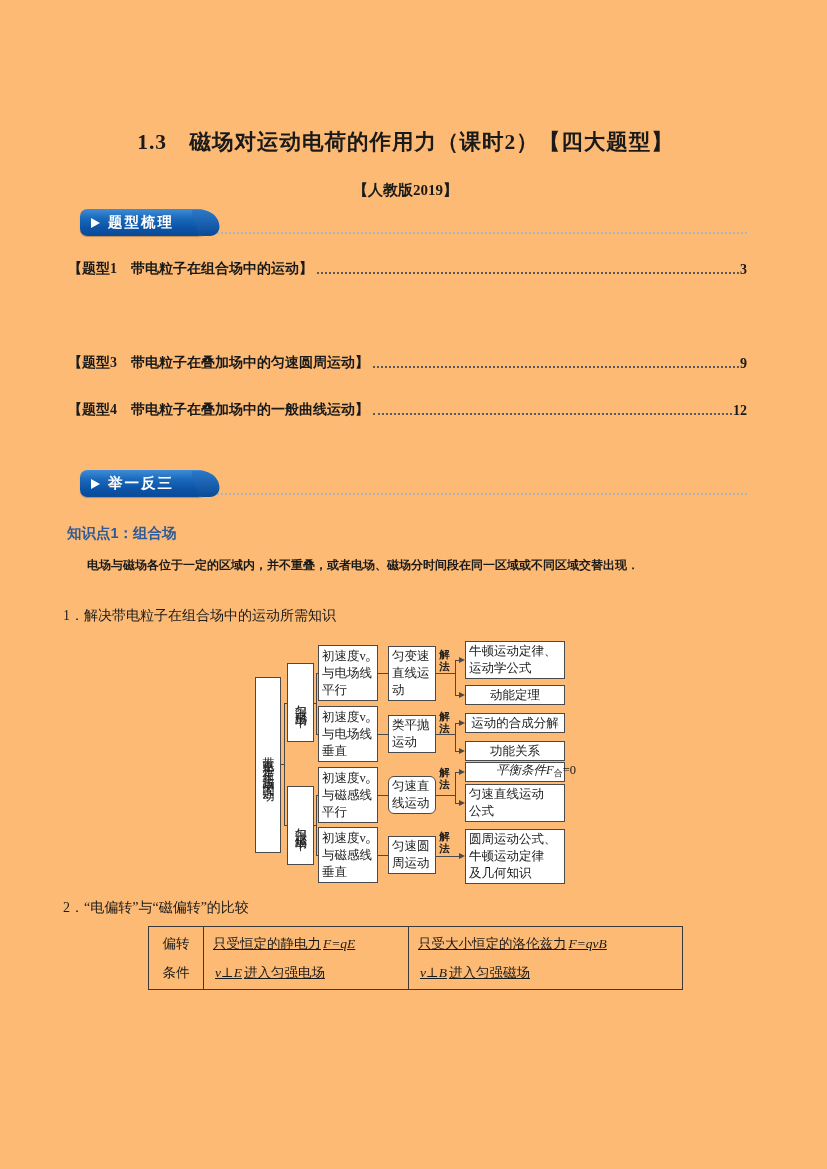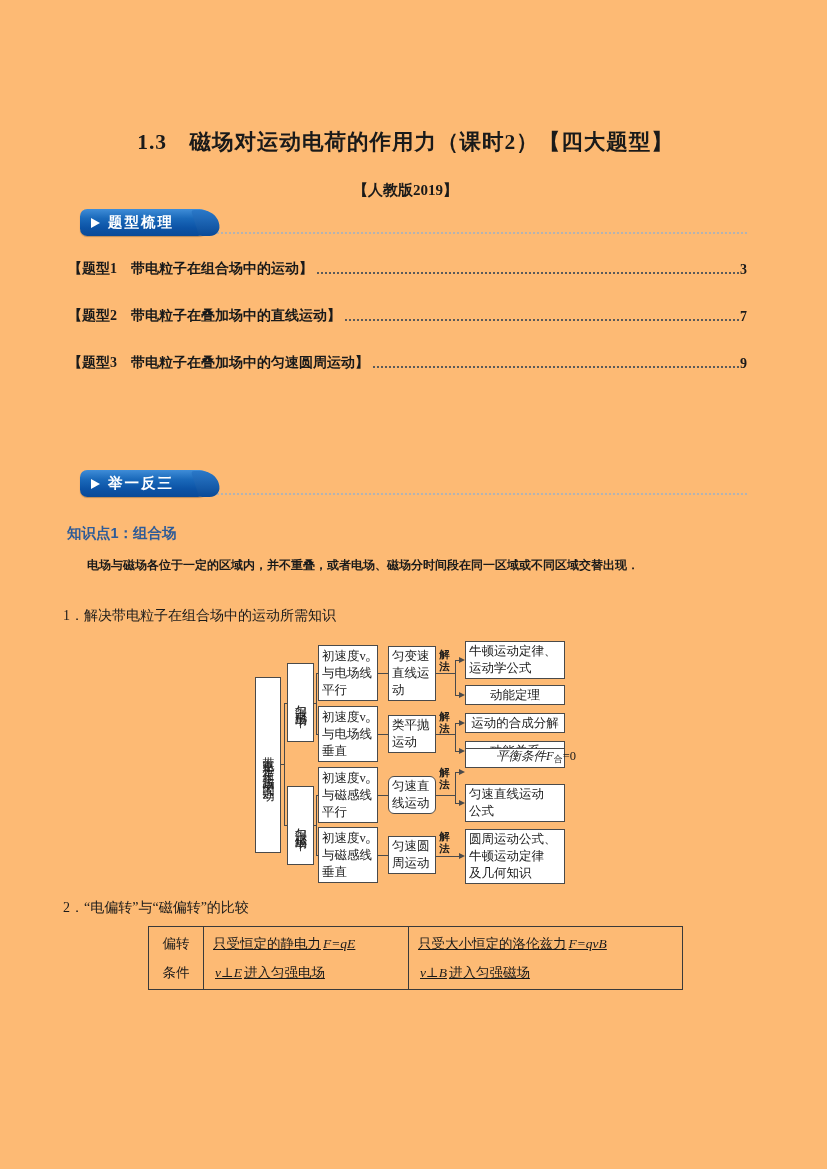--- a/index.html
+++ b/index.html
@@ -71,30 +71,30 @@
     <span class="play-icon"></span>
     <span class="banner-text">题型梳理</span>
   </div>
   <div class="rule" style="top:232px;"></div>
 
   <div class="toc-row" style="top:256px;">
     <span class="toc-label">【题型1　带电粒子在组合场中的运动】</span>
     <span class="toc-dots"></span>
     <span class="toc-page">3</span>
   </div>
-  <div class="toc-row" style="top:303px;">
-    <span class="toc-label">【题型2　带电粒子在叠加场中的直线运动】</span>
-    <span class="toc-dots"></span>
-    <span class="toc-page">7</span>
-  </div>
   <div class="toc-row" style="top:350px;">
     <span class="toc-label">【题型3　带电粒子在叠加场中的匀速圆周运动】</span>
     <span class="toc-dots"></span>
     <span class="toc-page">9</span>
   </div>
+  <div class="toc-row" style="top:397px;">
+    <span class="toc-label">【题型4　带电粒子在叠加场中的一般曲线运动】</span>
+    <span class="toc-dots"></span>
+    <span class="toc-page">12</span>
+  </div>
 
   <div class="banner" style="top:470px;">
     <span class="play-icon"></span>
     <span class="banner-text">举一反三</span>
   </div>
   <div class="rule" style="top:493px;"></div>
 
   <div class="kp-heading">知识点1：组合场</div>
   <p class="body-para">电场与磁场各位于一定的区域内，并不重叠，或者电场、磁场分时间段在同一区域或不同区域交替出现．</p>
   <div class="point-line" style="top:607px;">1．解决带电粒子在组合场中的运动所需知识</div>
@@ -155,21 +155,21 @@
     </div>
     <div class="fc-box fc-h" style="left:217px;top:48px;width:100px;height:20px;">
       <div class="fc-line center">动能定理</div>
     </div>
     <div class="fc-box fc-h" style="left:217px;top:76px;width:100px;height:20px;">
       <div class="fc-line center">运动的合成分解</div>
     </div>
     <div class="fc-box fc-h" style="left:217px;top:104px;width:100px;height:20px;">
       <div class="fc-line center">功能关系</div>
     </div>
-    <div class="fc-box fc-h" style="left:217px;top:111px;width:100px;height:20px;padding-left:30px;">
+    <div class="fc-box fc-h" style="left:217px;top:125px;width:100px;height:20px;padding-left:30px;">
       <div class="fc-line">
         <span class="it">平衡条件F</span><span class="sub">合</span><span>=0</span>
       </div>
     </div>
     <div class="fc-box fc-h" style="left:217px;top:147px;width:100px;height:38px;">
       <div class="fc-line">匀速直线运动</div>
       <div class="fc-line">公式</div>
     </div>
     <div class="fc-box fc-h" style="left:217px;top:192px;width:100px;height:55px;">
       <div class="fc-line">圆周运动公式、</div>

